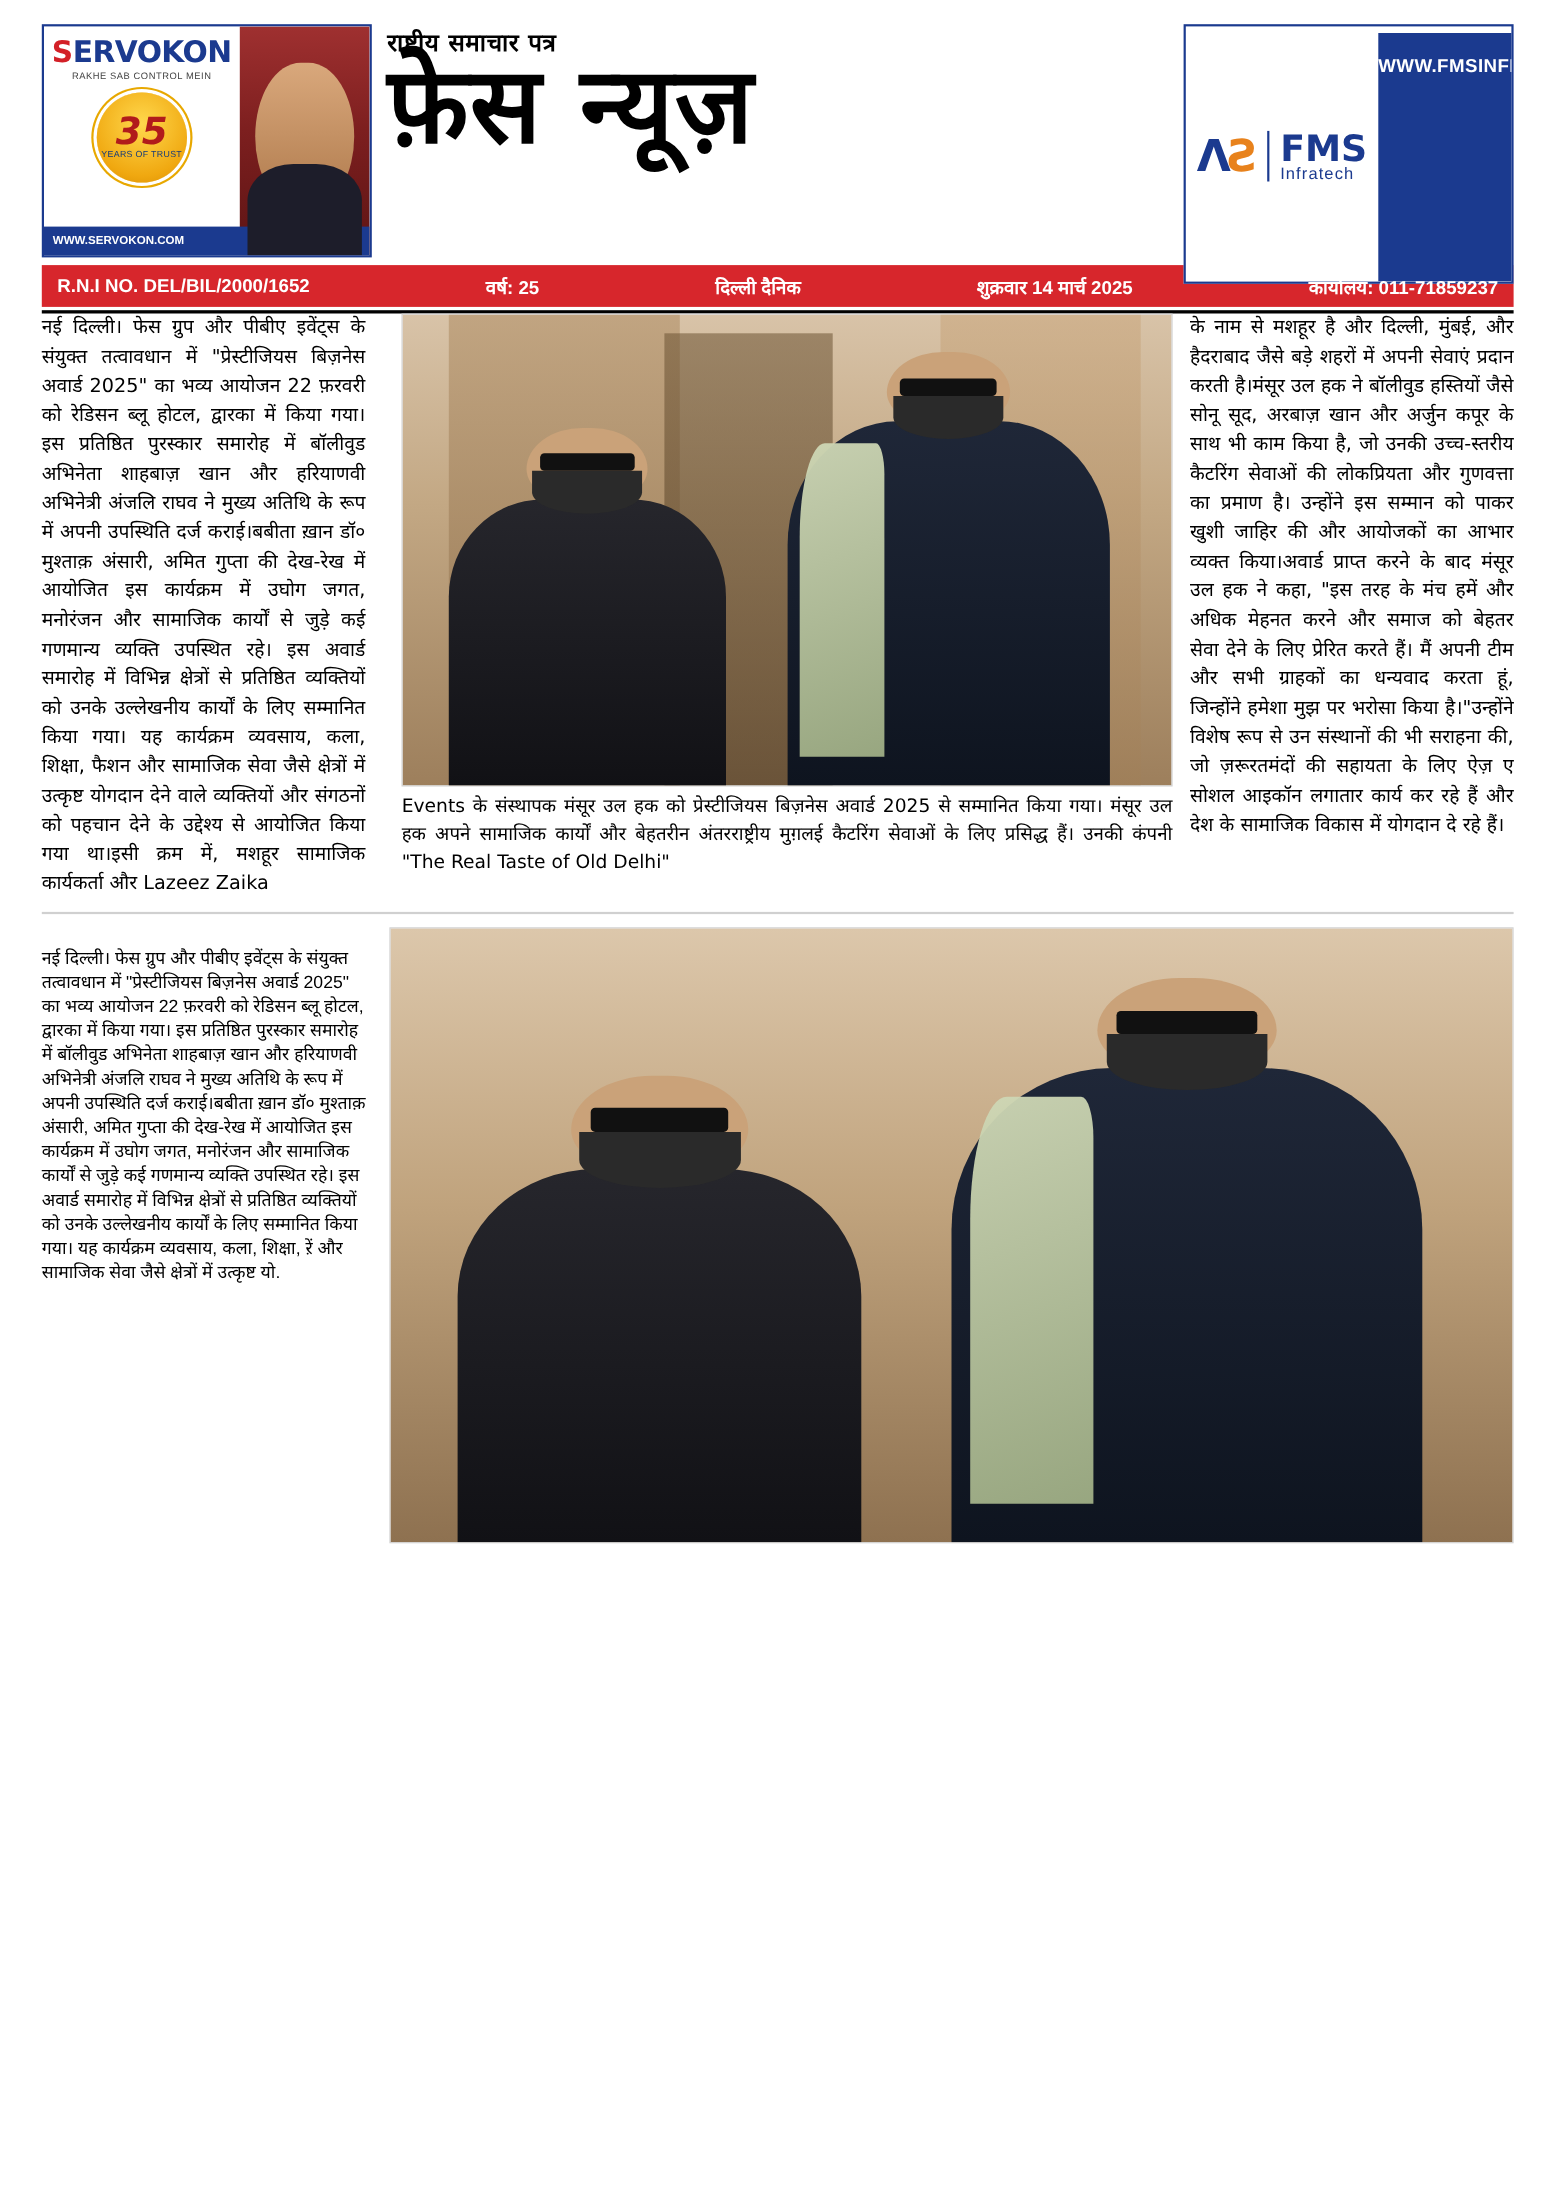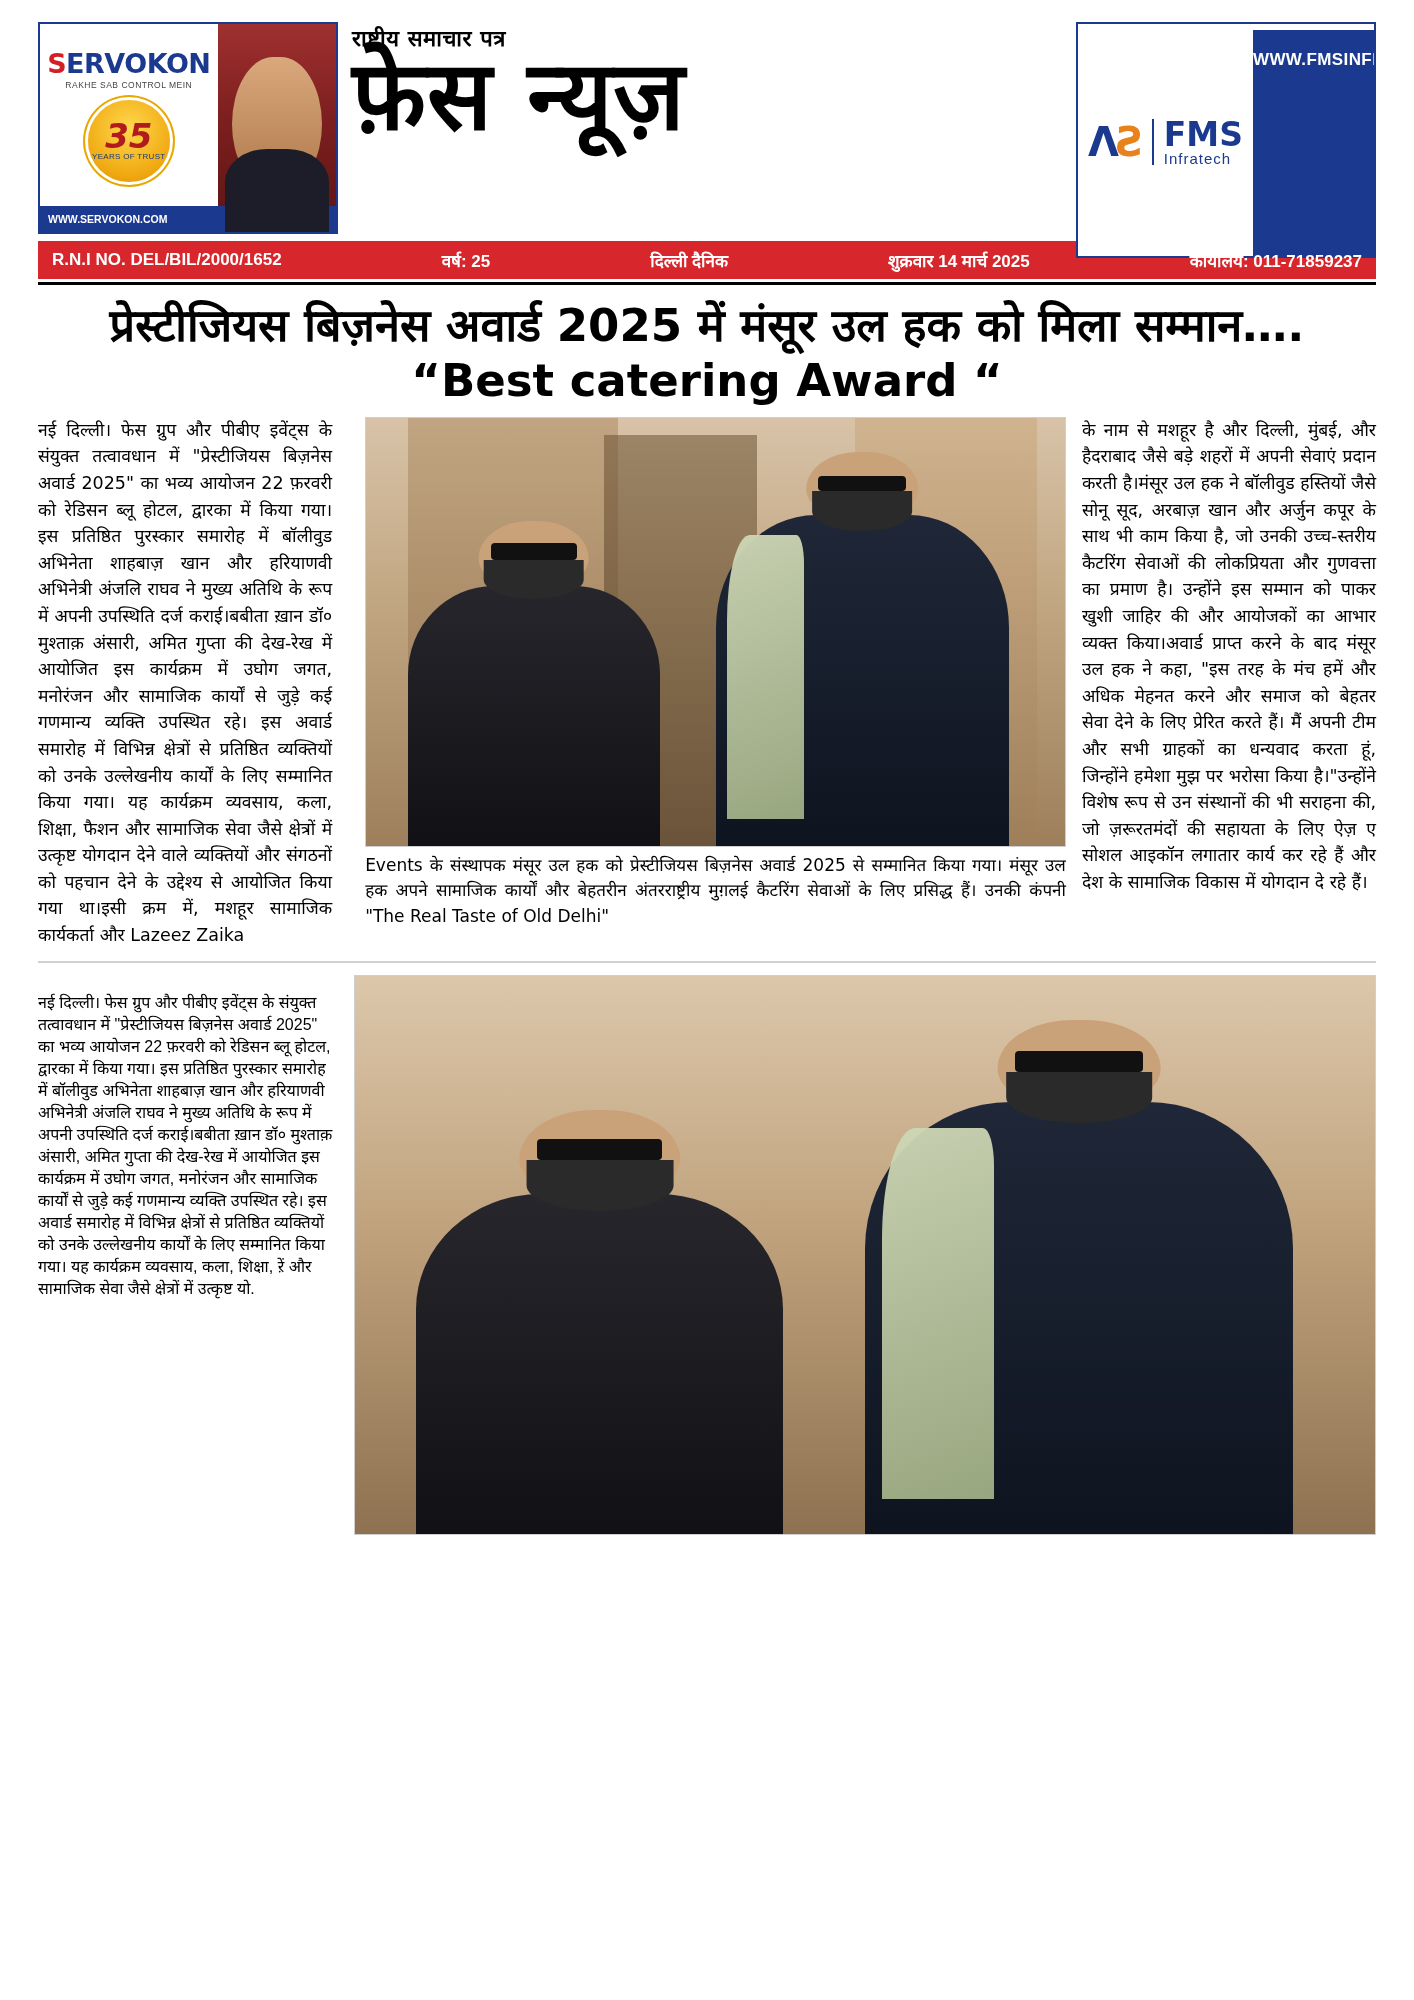--- a/index.html
+++ b/index.html
@@ -10,21 +10,21 @@
     color:#000;
     overflow:hidden;
   }
   .page{position:relative;width:1414px;height:2000px;box-sizing:border-box;padding:0 38px;}
 
   
   .masthead{display:flex;align-items:flex-start;justify-content:space-between;padding-top:22px;height:235px;box-sizing:border-box;}
 
   
   .ad-left{width:300px;height:212px;border:2px solid #1b3a8f;box-sizing:border-box;display:flex;background:#fff;overflow:hidden;position:relative;}
-  .ad-left-inner{width:60%;display:flex;flex-direction:column;align-items:center;justify-content:flex-start;padding-top:24px;box-sizing:border-box;}
+  .ad-left-inner{width:60%;display:flex;flex-direction:column;align-items:center;justify-content:flex-start;padding-top:8px;box-sizing:border-box;}
   .servokon-word{font-size:27px;font-weight:bold;letter-spacing:-0.5px;color:#1b3a8f;font-family:"DejaVu Sans",sans-serif;}
   .servokon-word .s-red{color:#d32027;}
   .servokon-tag{font-size:8.5px;color:#444;letter-spacing:.5px;margin-top:1px;}
   .badge35{margin-top:10px;width:82px;height:82px;border-radius:50%;background:radial-gradient(circle at 50% 35%, #ffd84d, #f0a810 70%, #d98c00);display:flex;flex-direction:column;align-items:center;justify-content:center;box-shadow:0 0 0 3px #fff,0 0 0 5px #e8a800;}
   .badge35 .num{font-size:34px;font-weight:bold;color:#b11b1b;line-height:.9;font-family:"DejaVu Sans",sans-serif;font-style:italic;}
   .badge35 .yrs{font-size:8px;font-weight:normal;color:#143a7a;letter-spacing:.3px;text-align:center;line-height:1.05;margin-top:2px;}
   .ad-left-photo{width:40%;background:linear-gradient(180deg,#9f3030 0%,#7d1f1f 45%,#5d1414 100%);position:relative;}
   .ad-left-photo:after{content:"";position:absolute;left:12%;top:16%;width:76%;height:62%;border-radius:46% 46% 40% 40%/52% 52% 48% 48%;background:linear-gradient(180deg,#d9a87c,#b07b4d);}
   .ad-left-photo:before{content:"";position:absolute;left:6%;bottom:0;width:88%;height:40%;background:#1d1d2a;border-radius:40% 40% 0 0;z-index:2;}
   .ad-bottom-bar{position:absolute;left:0;bottom:0;width:100%;height:26px;background:#1b3a8f;color:#fff;display:flex;align-items:center;justify-content:space-between;padding:0 8px;box-sizing:border-box;font-size:10.5px;font-weight:bold;}
@@ -134,21 +134,20 @@
 
   <div class="infobar">
     <span>R.N.I NO. DEL/BIL/2000/1652</span>
     <span>वर्ष: 25</span>
     <span>दिल्ली दैनिक</span>
     <span>शुक्रवार 14 मार्च 2025</span>
     <span>कार्यालय: 011-71859237</span>
   </div>
   <div class="rule-thin"></div>
 
-  <div class="headline">प्रेस्टीजियस बिज़नेस अवार्ड 2025 में मंसूर उल हक को मिला सम्मान…. “Best catering Award “</div>
 
   <div class="article">
 
     <div class="col">
       <p>नई दिल्ली। फेस ग्रुप और पीबीए इवेंट्स के संयुक्त तत्वावधान में "प्रेस्टीजियस बिज़नेस अवार्ड 2025" का भव्य आयोजन 22 फ़रवरी को रेडिसन ब्लू होटल, द्वारका में किया गया। इस प्रतिष्ठित पुरस्कार समारोह में बॉलीवुड अभिनेता शाहबाज़ खान और हरियाणवी अभिनेत्री अंजलि राघव ने मुख्य अतिथि के रूप में अपनी उपस्थिति दर्ज कराई।बबीता ख़ान डॉ० मुश्ताक़ अंसारी, अमित गुप्ता की देख-रेख में आयोजित इस कार्यक्रम में उघोग जगत, मनोरंजन और सामाजिक कार्यों से जुड़े कई गणमान्य व्यक्ति उपस्थित रहे। इस अवार्ड समारोह में विभिन्न क्षेत्रों से प्रतिष्ठित व्यक्तियों को उनके उल्लेखनीय कार्यों के लिए सम्मानित किया गया। यह कार्यक्रम व्यवसाय, कला, शिक्षा, फैशन और सामाजिक सेवा जैसे क्षेत्रों में उत्कृष्ट योगदान देने वाले व्यक्तियों और संगठनों को पहचान देने के उद्देश्य से आयोजित किया गया था।इसी क्रम में, मशहूर सामाजिक कार्यकर्ता और Lazeez Zaika</p>
     </div>
 
     <div class="center-col">
       <div class="photo">
         <div class="wall-panel"></div>

